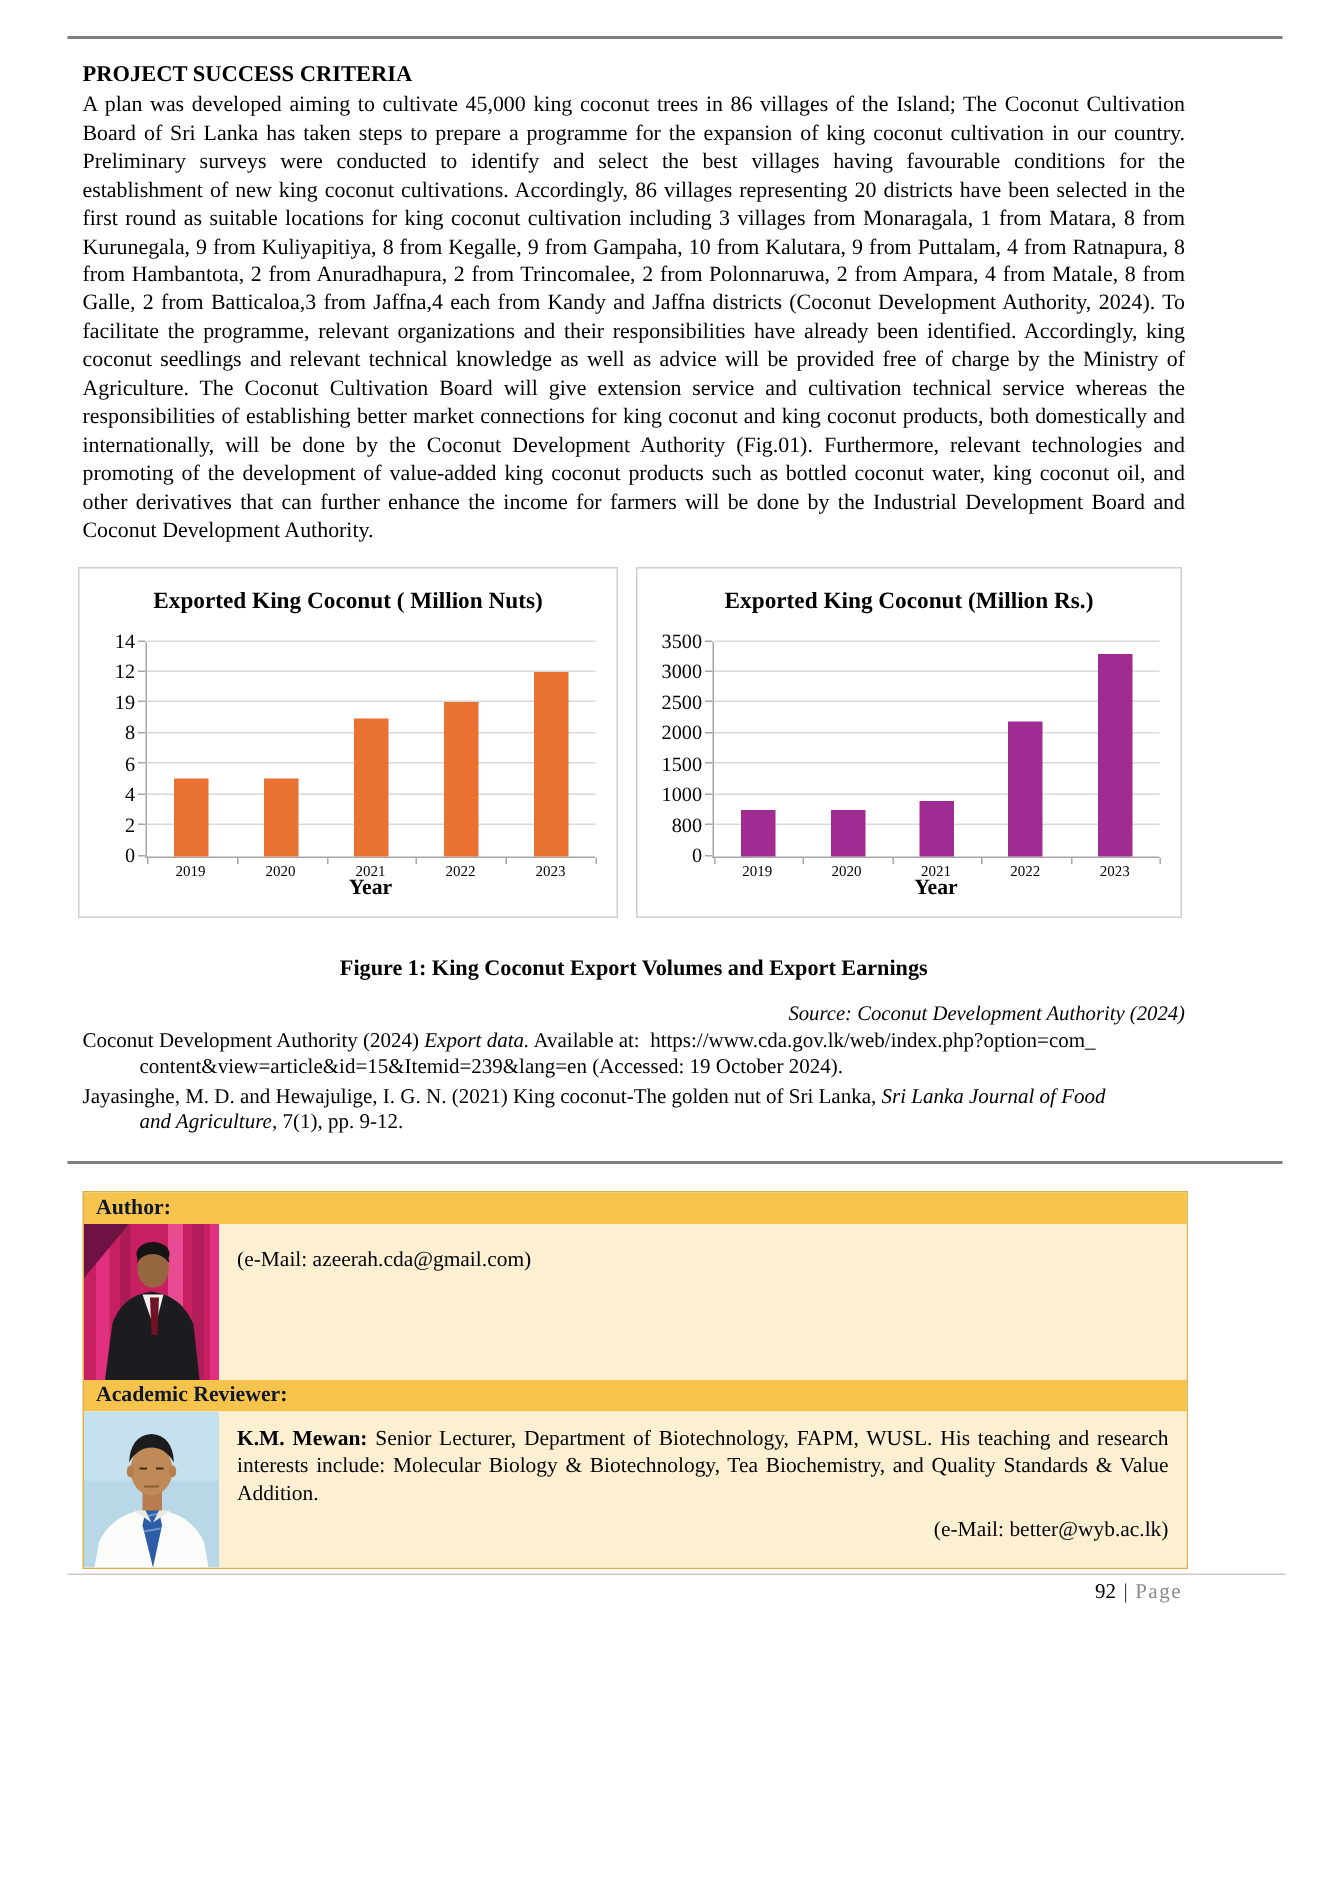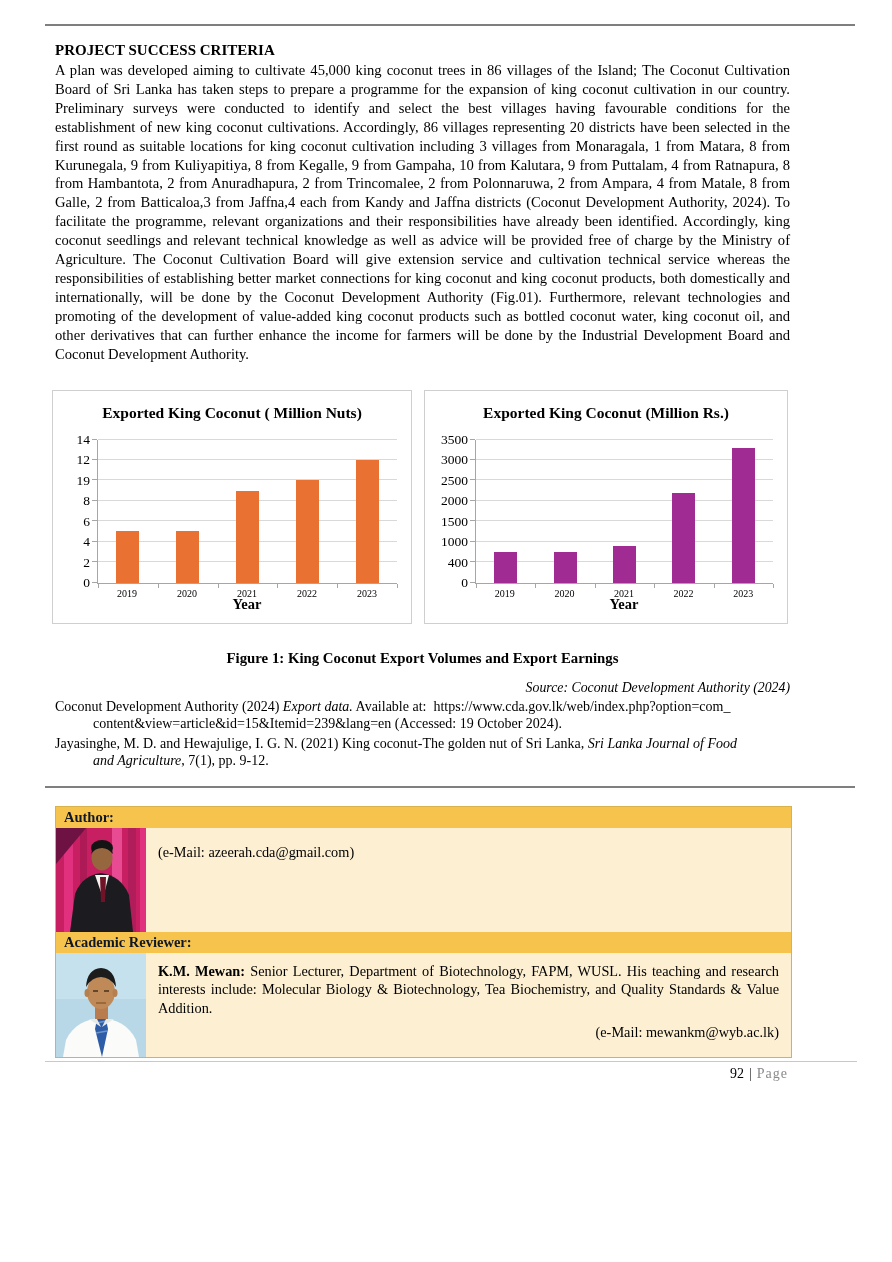--- a/index.html
+++ b/index.html
@@ -12,21 +12,21 @@
   .header .h2 { font-size:13.5px; line-height:20px; }
   .header sup { font-size:9px; }
   .rule-top { margin:24px 0 0 45px; width:810px; height:2px; background:var(--rule_gray,#7f7f7f); }
 
   .content { margin-left:55px; width:735px; }
 
   .section-heading { margin-top:16px; font-weight:bold; font-size:15px; }
   .body-par { margin-top:2px; font-size:14.6px; line-height:18.9px; text-align:justify; }
 
   
-  .charts-row { display:flex; gap:12px; margin-top:26px; margin-left:-3px; }
+  .charts-row { display:flex; gap:12px; margin-top:14px; margin-left:-3px; }
   .chart-box { background:#fff; border:1px solid #d0cece; height:232px; }
   .chart-box.left  { width:358px; }
   .chart-box.right { width:362px; }
   .chart-title { margin-top:13px; text-align:center; font-weight:bold; font-size:15.5px; }
   .chart-body { display:flex; margin:18px 14px 0 8px; }
   .y-ticks { position:relative; width:36px; height:143px; flex:none; }
   .chart-box.right .y-ticks { width:42px; }
   .y-tick-label { position:absolute; right:7px; transform:translateY(50%); font-size:13.5px; line-height:1; }
   .plot-col { flex:1; }
   .plot { position:relative; height:143px; border-left:1px solid #a6a6a6; border-bottom:1px solid #a6a6a6; }
@@ -141,21 +141,21 @@
               </div>
             <div class="chart-xlabel">Year</div>
           </div>
         </div>
       </div>
       <div class="chart-box right">
         <div class="chart-title">Exported King Coconut (Million Rs.)</div>
         <div class="chart-body">
           <div class="y-ticks">
               <div class="y-tick-label" style="bottom: 0%;">0</div>
-              <div class="y-tick-label" style="bottom: 14.2857%;">400</div>
+              <div class="y-tick-label" style="bottom: 14.2857%;">800</div>
               <div class="y-tick-label" style="bottom: 28.5714%;">1000</div>
               <div class="y-tick-label" style="bottom: 42.8571%;">1500</div>
               <div class="y-tick-label" style="bottom: 57.1429%;">2000</div>
               <div class="y-tick-label" style="bottom: 71.4286%;">2500</div>
               <div class="y-tick-label" style="bottom: 85.7143%;">3000</div>
               <div class="y-tick-label" style="bottom: 100%;">3500</div>
             </div>
           <div class="plot-col">
             <div class="plot">
                 <div class="y-tick-mark" style="bottom: 0%;"></div>
@@ -261,21 +261,21 @@
         <ellipse cx="45" cy="39" rx="14" ry="17" fill="#c08a58"></ellipse>
         <path d="M30,34 Q31,16 45,15 Q59,16 60,34 Q54,24 45,24 Q36,24 30,34" fill="#1c1c1c"></path>
         <ellipse cx="31" cy="40" rx="2.5" ry="4" fill="#b57f4e"></ellipse>
         <ellipse cx="59" cy="40" rx="2.5" ry="4" fill="#b57f4e"></ellipse>
         <line x1="37" y1="38" x2="42" y2="38" stroke="#3a2a1a" stroke-width="1.4"></line>
         <line x1="48" y1="38" x2="53" y2="38" stroke="#3a2a1a" stroke-width="1.4"></line>
         <line x1="40" y1="50" x2="50" y2="50" stroke="#8a5c33" stroke-width="1.4"></line>
       </svg>
       <div class="person-text">
         <div><b>K.M. Mewan:</b><span> Senior Lecturer, Department of Biotechnology, FAPM, WUSL. His teaching and research interests include: Molecular Biology &amp; Biotechnology, Tea Biochemistry, and Quality Standards &amp; Value Addition.</span></div>
-        <div class="mail">(e-Mail: mewankm@wyb.ac.lk)</div>
+        <div class="mail">(e-Mail: better@wyb.ac.lk)</div>
       </div>
     </div>
   </div>
 
   <div class="rule-bottom"></div>
   <div class="footer-text">
     <span class="pg">92</span><span class="sep">|</span><span class="word">Page</span>
   </div>
 
 </div>

